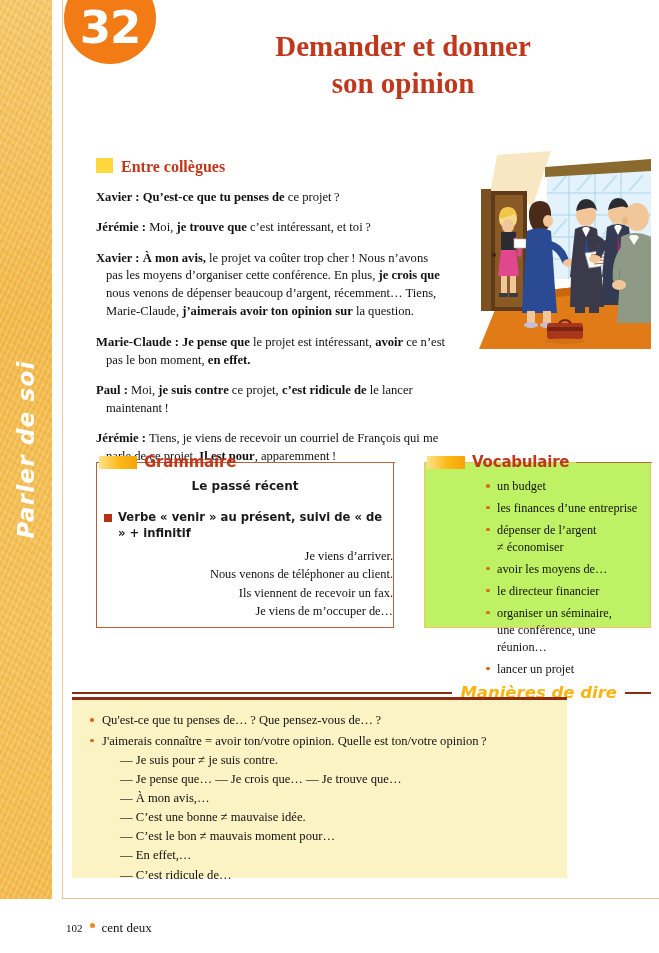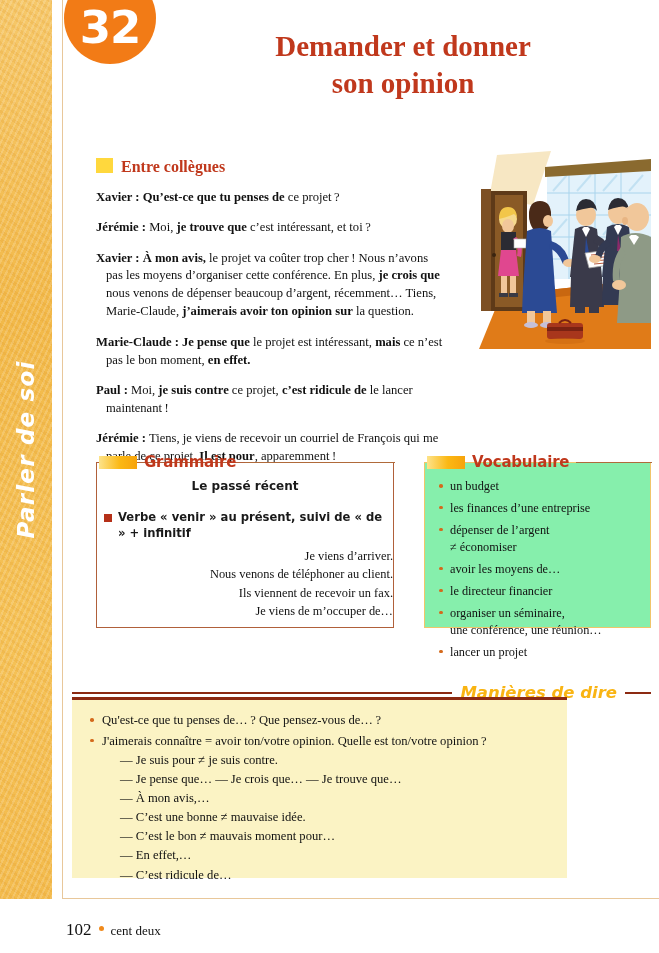--- a/index.html
+++ b/index.html
@@ -204,22 +204,23 @@
     color: #111;
     text-align: right;
   }
   #gram-examples { margin-top: 6px; }
 
   #vocabulaire-box {
     position: absolute;
     left: 424px; top: 462px;
     width: 227px; height: 166px;
     border: 1px solid #f0c56a;
-    background: #86efac;
+    background: #bef264;
     box-sizing: border-box;
+    padding-left: 47px;
   }
   #vocabulaire-head {
     position: absolute;
     left: 2px; top: -10px;
     width: 225px;
     display: flex;
     align-items: center;
     gap: 7px;
   }
   #vocab-list {
@@ -308,21 +309,21 @@
   
   #footer {
     position: absolute;
     left: 66px; top: 920px;
     display: flex;
     align-items: baseline;
     gap: 7px;
     font-family: "Liberation Serif", serif;
     color: #111;
   }
-  #footer-page-number { font-size: 17px; }
+  #footer-page-number { font-size: 11px; }
   #footer-dot {
     width: 5px; height: 5px;
     border-radius: 50%;
     background: #f08a1c;
     position: relative;
     top: -4px;
   }
   #footer-page-words { font-size: 13px; }
 </style>
 </head>
@@ -344,21 +345,21 @@
 
 <div id="dialogue-section">
   <div class="section-head">
     <span class="yellow-chip"></span>
     <span class="section-head-text">Entre collègues</span>
   </div>
   <div id="dialogue-lines">
       <p class="dlg"><span class="sp">Xavier :</span><b> Qu’est-ce que tu penses de</b><span> ce projet ?</span></p>
       <p class="dlg"><span class="sp">Jérémie :</span><span> Moi, </span><b>je trouve que</b><span> c’est intéressant, et toi ?</span></p>
       <p class="dlg"><span class="sp">Xavier :</span><b> À mon avis,</b><span> le projet va coûter trop cher ! Nous n’avons pas les moyens d’organiser cette conférence. En plus, </span><b>je crois que</b><span> nous venons de dépenser beaucoup d’argent, récemment… Tiens, Marie-Claude, </span><b>j’aimerais avoir ton opinion sur</b><span> la question.</span></p>
-      <p class="dlg"><span class="sp">Marie-Claude :</span><b> Je pense que</b><span> le projet est intéressant, </span><b>mais</b><span> ce n’est pas le bon moment, </span><b>en effet.</b></p>
+      <p class="dlg"><span class="sp">Marie-Claude :</span><b> Je pense que</b><span> le projet est intéressant, </span><b>avoir</b><span> ce n’est pas le bon moment, </span><b>en effet.</b></p>
       <p class="dlg"><span class="sp">Paul :</span><span> Moi, </span><b>je suis contre</b><span> ce projet, </span><b>c’est ridicule de</b><span> le lancer maintenant !</span></p>
       <p class="dlg"><span class="sp">Jérémie :</span><span> Tiens, je viens de recevoir un courriel de François qui me parle de ce projet. </span><b>Il est pour</b><span>, apparemment !</span></p>
     </div>
 </div>
 
 <div id="illustration">
   <svg width="196" height="204" viewBox="0 0 196 204" xmlns="http://www.w3.org/2000/svg">
     <rect x="0" y="0" width="196" height="204" fill="#ffffff"></rect>
 
     <polygon points="42,10 96,6 78,60 34,54" fill="#f6e3b8" opacity="0.85"></polygon>

